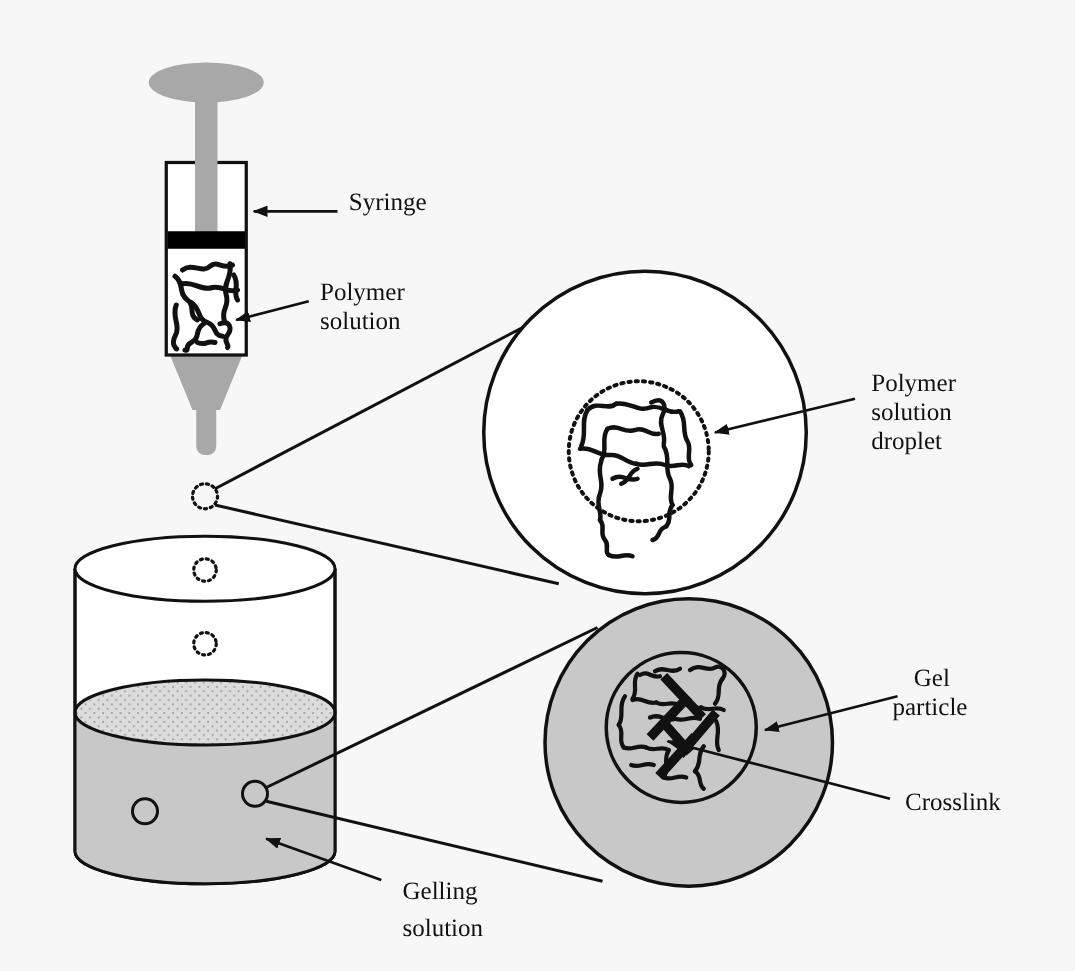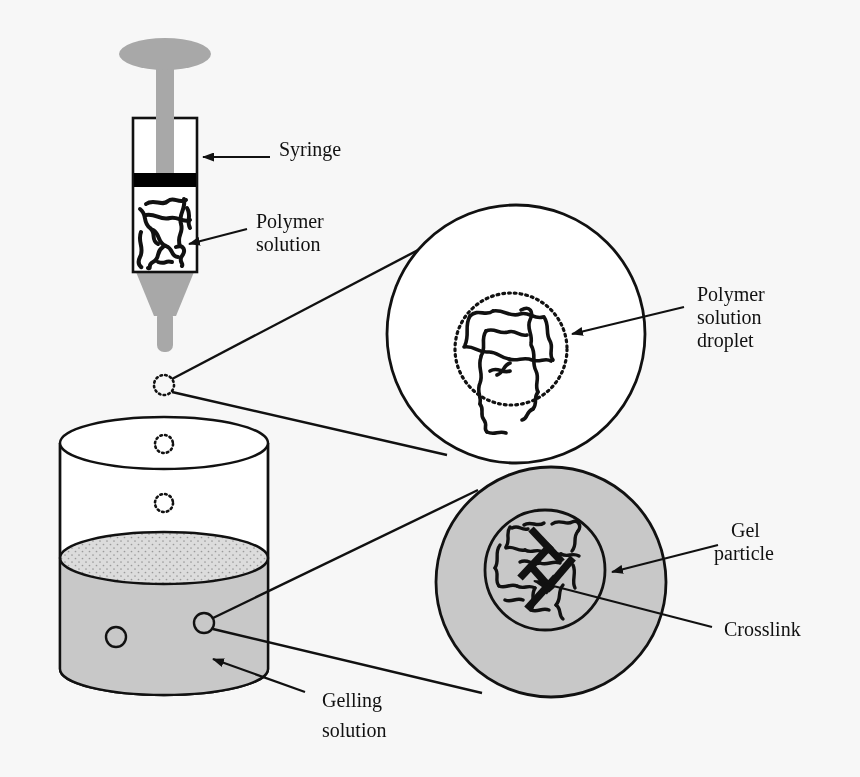--- a/index.html
+++ b/index.html
@@ -12,20 +12,21 @@
     width: 860px;
     height: 777px;
     font-family: "Liberation Serif", "DejaVu Serif", serif;
     overflow: hidden;
   }
   #diagram-root {
     position: relative;
     width: 860px;
     height: 547px;
     background: #22c55e;
+    margin-top: 12px;
   }
   svg#scene {
     display: block;
     width: 860px;
     height: 777px;
   }
   text.label {
     font-family: "Liberation Serif", "DejaVu Serif", serif;
     font-size: 20px;
     fill: #111111;

